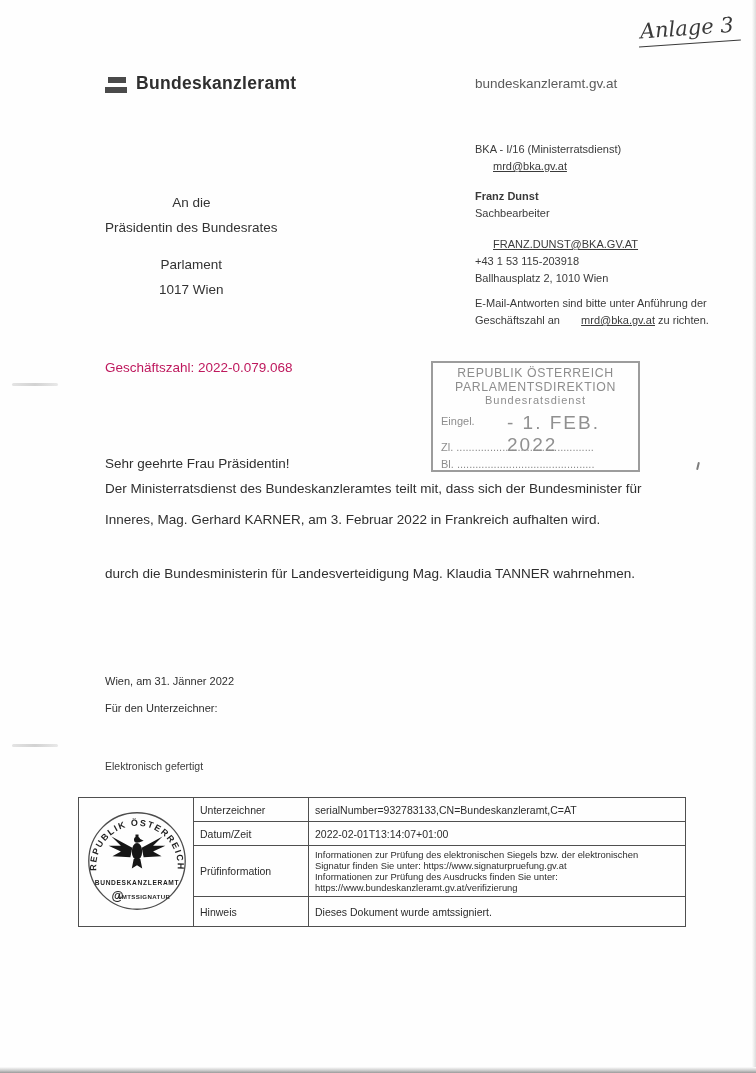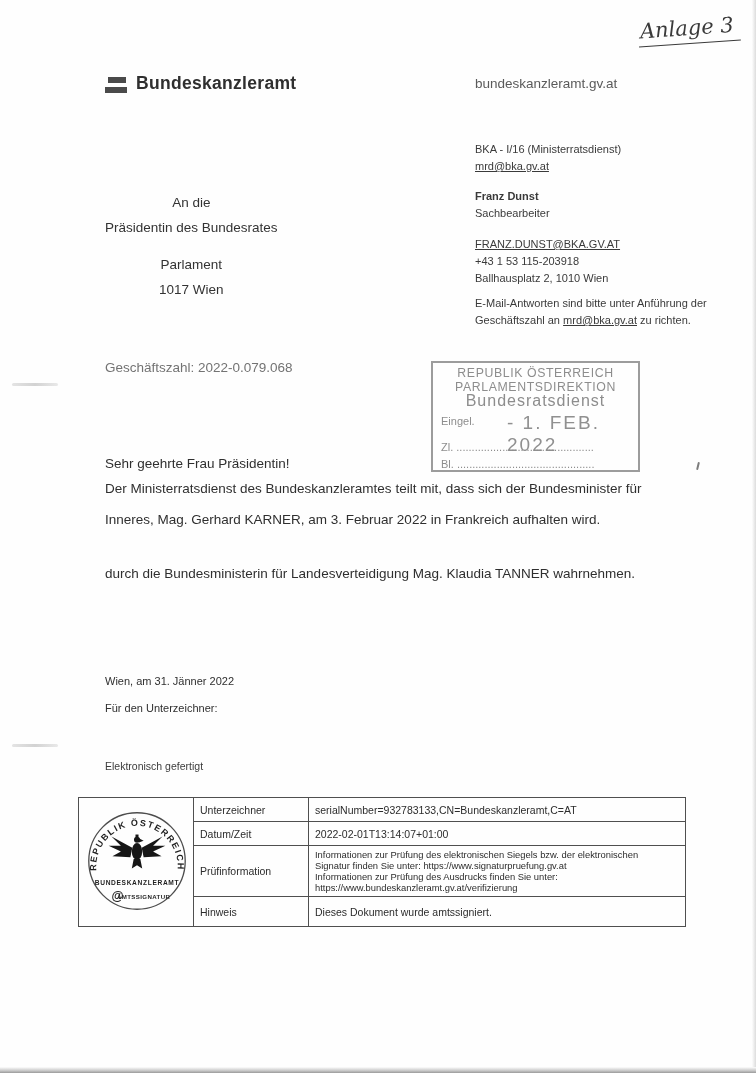--- a/index.html
+++ b/index.html
@@ -18,37 +18,37 @@
     border-bottom:1.6px solid #3a3a3a; padding:0 6px 3px 2px;
   }
 
   
   .logo-bar { background:#4a4a4a; position:absolute; }
   .org-title { font-size:17.5px; font-weight:600; letter-spacing:.3px; color:#2f2f2f; }
   .website { font-size:13.5px; color:#5a5a5a; }
 
   
   .contact { font-size:11px; line-height:17px; color:#3a3a3a; width:270px; }
-  .contact .u { text-decoration:underline; }
+  .contact .u { text-decoration:underline;margin-left:18px; }
   .contact .b { font-weight:bold; }
 
   
   .addr { font-size:13.5px; line-height:25px; color:#333; }
   .body-text { font-size:13.5px; line-height:31px; color:#2f2f2f; }
   .body-text span { display:block; white-space:nowrap; }
-  .ref { font-size:13.5px; color:#737373; }
+  .ref { font-size:13.5px; color:#be185d; }
 
   
   .stamp {
     width:209px; height:111px; border:2px solid #9c9c9c; color:#8d8d8d;
     font-size:11px;
   }
   .stamp .hdr { text-align:center; padding-top:4px; letter-spacing:.6px; line-height:13.5px; }
   .stamp .hdr .l1,.stamp .hdr .l2 { font-size:12.3px; }
-  .stamp .hdr .l3 { font-size:16px; letter-spacing:1px; }
+  .stamp .hdr .l3 { font-size:11px; letter-spacing:1px; }
   .stamp .row { position:absolute; left:8px; white-space:nowrap; overflow:hidden; width:192px; }
   .stamp .date { position:absolute; left:74px; top:49px; font-size:19px; letter-spacing:2px; color:#909090; }
 
   
   .closing { font-size:11px; line-height:26.5px; color:#2f2f2f; }
   .closing span { display:block; }
   .efertigt { font-size:10.5px; color:#3c3c3c; }
 
   
   table.sig { border-collapse:collapse; table-layout:fixed; width:608px; font-size:10.5px; color:#2c2c2c; }

